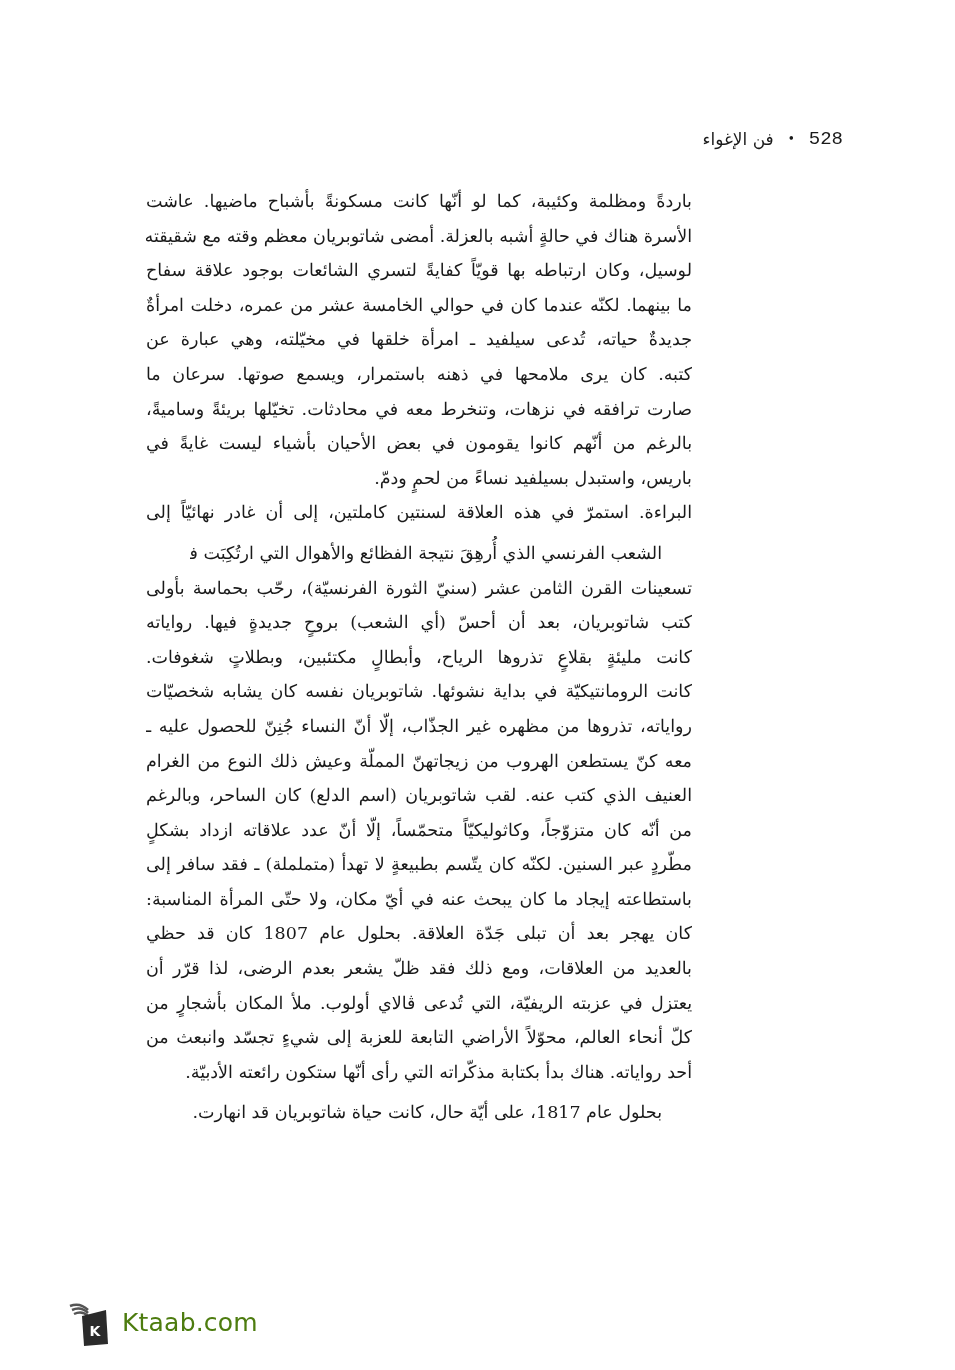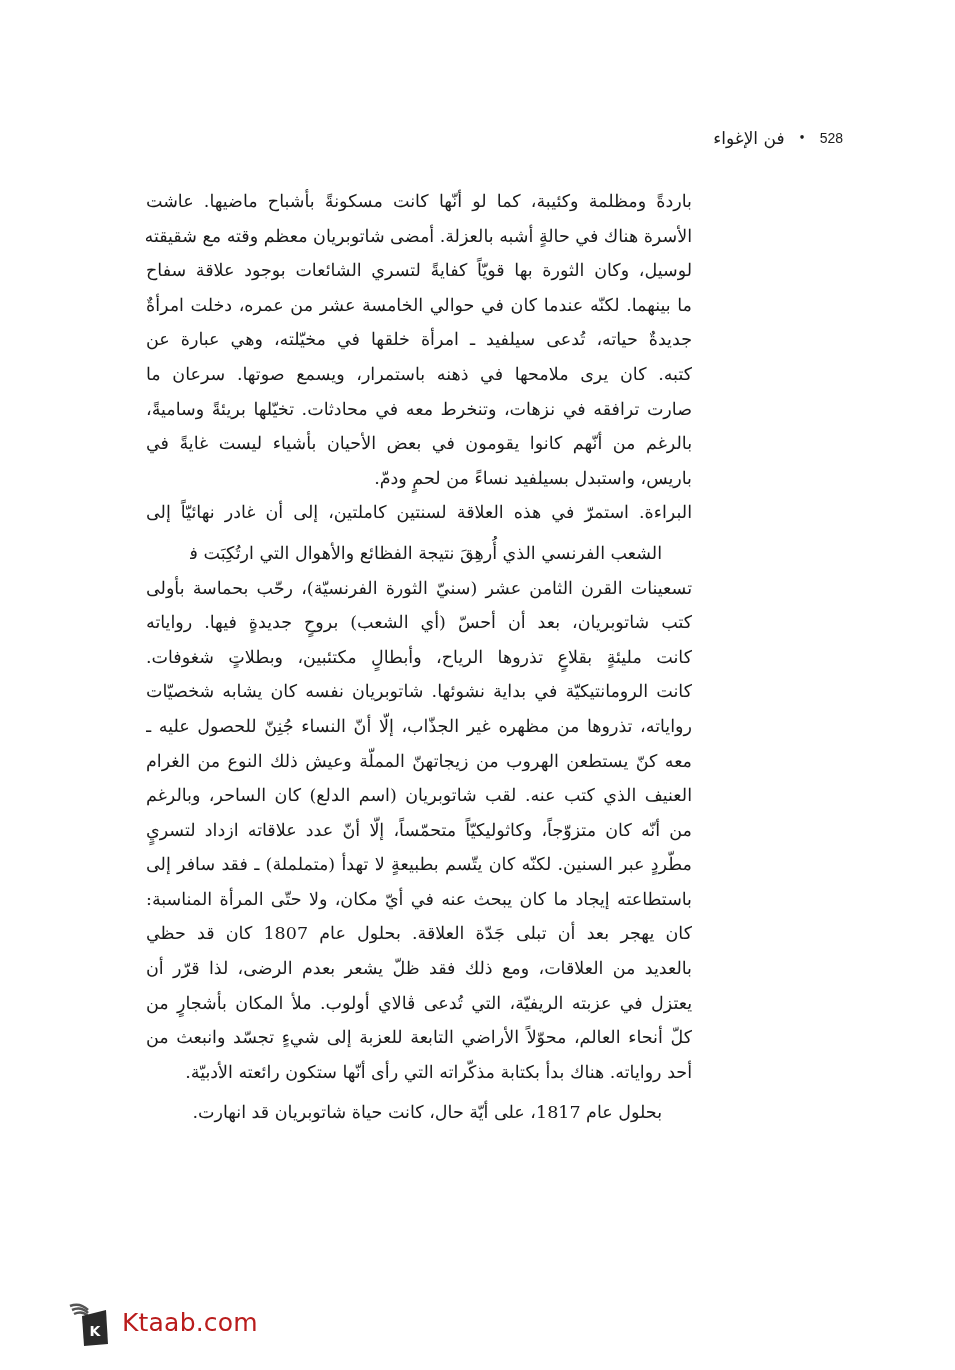--- a/index.html
+++ b/index.html
@@ -3,72 +3,72 @@
 <meta charset="utf-8">
 <style>
   html, body { margin: 0; padding: 0; background: #ffffff; }
   body { width: 955px; height: 1370px; position: relative; overflow: hidden; color: #1a1a1a; }
   .page { position: absolute; left: 0; top: 0; width: 955px; height: 1370px; }
   .running-head {
     position: absolute; top: 128px; right: 112px;
     direction: rtl; font-family: "DejaVu Serif", serif; font-size: 17px;
     display: flex; align-items: center; gap: 14px; color: #1a1a1a;
   }
-  .running-head .pnum { font-family: Liberation Sans, sans-serif; font-size: 14px; }
+  .running-head .pnum { font-family: Liberation Mono, monospace; font-size: 19px; }
   .running-head .bullet { font-size: 12px; }
   .body-text {
     position: absolute; left: 146px; top: 184px; width: 546px;
     direction: rtl; text-align: justify; text-align-last: right;
     font-family: "DejaVu Serif", serif; font-size: 17.5px; line-height: 34.6px;
   }
   .line { display: block; white-space: nowrap; text-align: justify; text-align-last: justify; height: 34.6px; overflow: hidden; }
   .line.last { text-align-last: right; }
   .para-gap { height: 6px; }
   .indent { padding-right: 30px; margin-left: 44px; }
   .logo {
     position: absolute; left: 66px; top: 1300px; display: flex; align-items: center; gap: 12px;
   }
   .logo-book { width: 44px; height: 44px; position: relative; }
-  .logo-text { font-family: "DejaVu Sans", sans-serif; font-size: 25px; color: #b91c1c; letter-spacing: 0.2px; }
+  .logo-text { font-family: "DejaVu Sans", sans-serif; font-size: 25px; color: #4d7c0f; letter-spacing: 0.2px; }
 </style>
 </head>
 <body>
 
 <div class="page">
 
   <div class="running-head">
     <span class="pnum">528</span>
     <span class="bullet">•</span>
     <span class="btitle">فن الإغواء</span>
   </div>
 
   <div class="body-text">
     <div>
       <span class="line">باردةً ومظلمة وكئيبة، كما لو أنّها كانت مسكونةً بأشباح ماضيها. عاشت</span>
       <span class="line">الأسرة هناك في حالةٍ أشبه بالعزلة. أمضى شاتوبريان معظم وقته مع شقيقته</span>
-      <span class="line">لوسيل، وكان الثورة بها قويّاً كفايةً لتسري الشائعات بوجود علاقة سفاح</span>
+      <span class="line">لوسيل، وكان ارتباطه بها قويّاً كفايةً لتسري الشائعات بوجود علاقة سفاح</span>
       <span class="line">ما بينهما. لكنّه عندما كان في حوالي الخامسة عشر من عمره، دخلت امرأةٌ</span>
       <span class="line">جديدةٌ حياته، تُدعى سيلفيد ـ امرأة خلقها في مخيّلته، وهي عبارة عن</span>
       <span class="line">كتبه. كان يرى ملامحها في ذهنه باستمرار، ويسمع صوتها. سرعان ما</span>
       <span class="line">صارت ترافقه في نزهات، وتنخرط معه في محادثات. تخيّلها بريئةً وساميةً،</span>
       <span class="line">بالرغم من أنّهم كانوا يقومون في بعض الأحيان بأشياء ليست غايةً في</span>
       <span class="line last">باريس، واستبدل بسيلفيد نساءً من لحمٍ ودمّ.</span>
       <span class="line">البراءة. استمرّ في هذه العلاقة لسنتين كاملتين، إلى أن غادر نهائيّاً إلى</span>
     </div>
     <div class="para-gap"></div>
     <div>
       <span class="line indent">الشعب الفرنسي الذي أُرهِقَ نتيجة الفظائع والأهوال التي ارتُكِبَت في</span>
       <span class="line">تسعينات القرن الثامن عشر (سنيّ الثورة الفرنسيّة)، رحّب بحماسة بأولى</span>
       <span class="line">كتب شاتوبريان، بعد أن أحسّ (أي الشعب) بروحٍ جديدةٍ فيها. رواياته</span>
       <span class="line">كانت مليئةٍ بقلاعٍ تذروها الرياح، وأبطالٍ مكتئبين، وبطلاتٍ شغوفات.</span>
       <span class="line">كانت الرومانتيكيّة في بداية نشوئها. شاتوبريان نفسه كان يشابه شخصيّات</span>
       <span class="line">رواياته، تذروها من مظهره غير الجذّاب، إلّا أنّ النساء جُنِنّ للحصول عليه ـ</span>
       <span class="line">معه كنّ يستطعن الهروب من زيجاتهنّ المملّة وعيش ذلك النوع من الغرام</span>
       <span class="line">العنيف الذي كتب عنه. لقب شاتوبريان (اسم الدلع) كان الساحر، وبالرغم</span>
-      <span class="line">من أنّه كان متزوّجاً، وكاثوليكيّاً متحمّساً، إلّا أنّ عدد علاقاته ازداد لتسريٍ</span>
+      <span class="line">من أنّه كان متزوّجاً، وكاثوليكيّاً متحمّساً، إلّا أنّ عدد علاقاته ازداد بشكلٍ</span>
       <span class="line">مطّردٍ عبر السنين. لكنّه كان يتّسم بطبيعةٍ لا تهدأ (متململة) ـ فقد سافر إلى</span>
       <span class="line">باستطاعته إيجاد ما كان يبحث عنه في أيّ مكان، ولا حتّى المرأة المناسبة:</span>
       <span class="line">كان يهجر بعد أن تبلى جَدّة العلاقة. بحلول عام 1807 كان قد حظي</span>
       <span class="line">بالعديد من العلاقات، ومع ذلك فقد ظلّ يشعر بعدم الرضى، لذا قرّر أن</span>
       <span class="line">يعتزل في عزبته الريفيّة، التي تُدعى ڤالاي أولوب. ملأ المكان بأشجارٍ من</span>
       <span class="line">كلّ أنحاء العالم، محوّلاً الأراضي التابعة للعزبة إلى شيءٍ تجسّد وانبعث من</span>
       <span class="line last">أحد رواياته. هناك بدأ بكتابة مذكّراته التي رأى أنّها ستكون رائعته الأدبيّة.</span>
     </div>
     <div class="para-gap"></div>
     <div>

